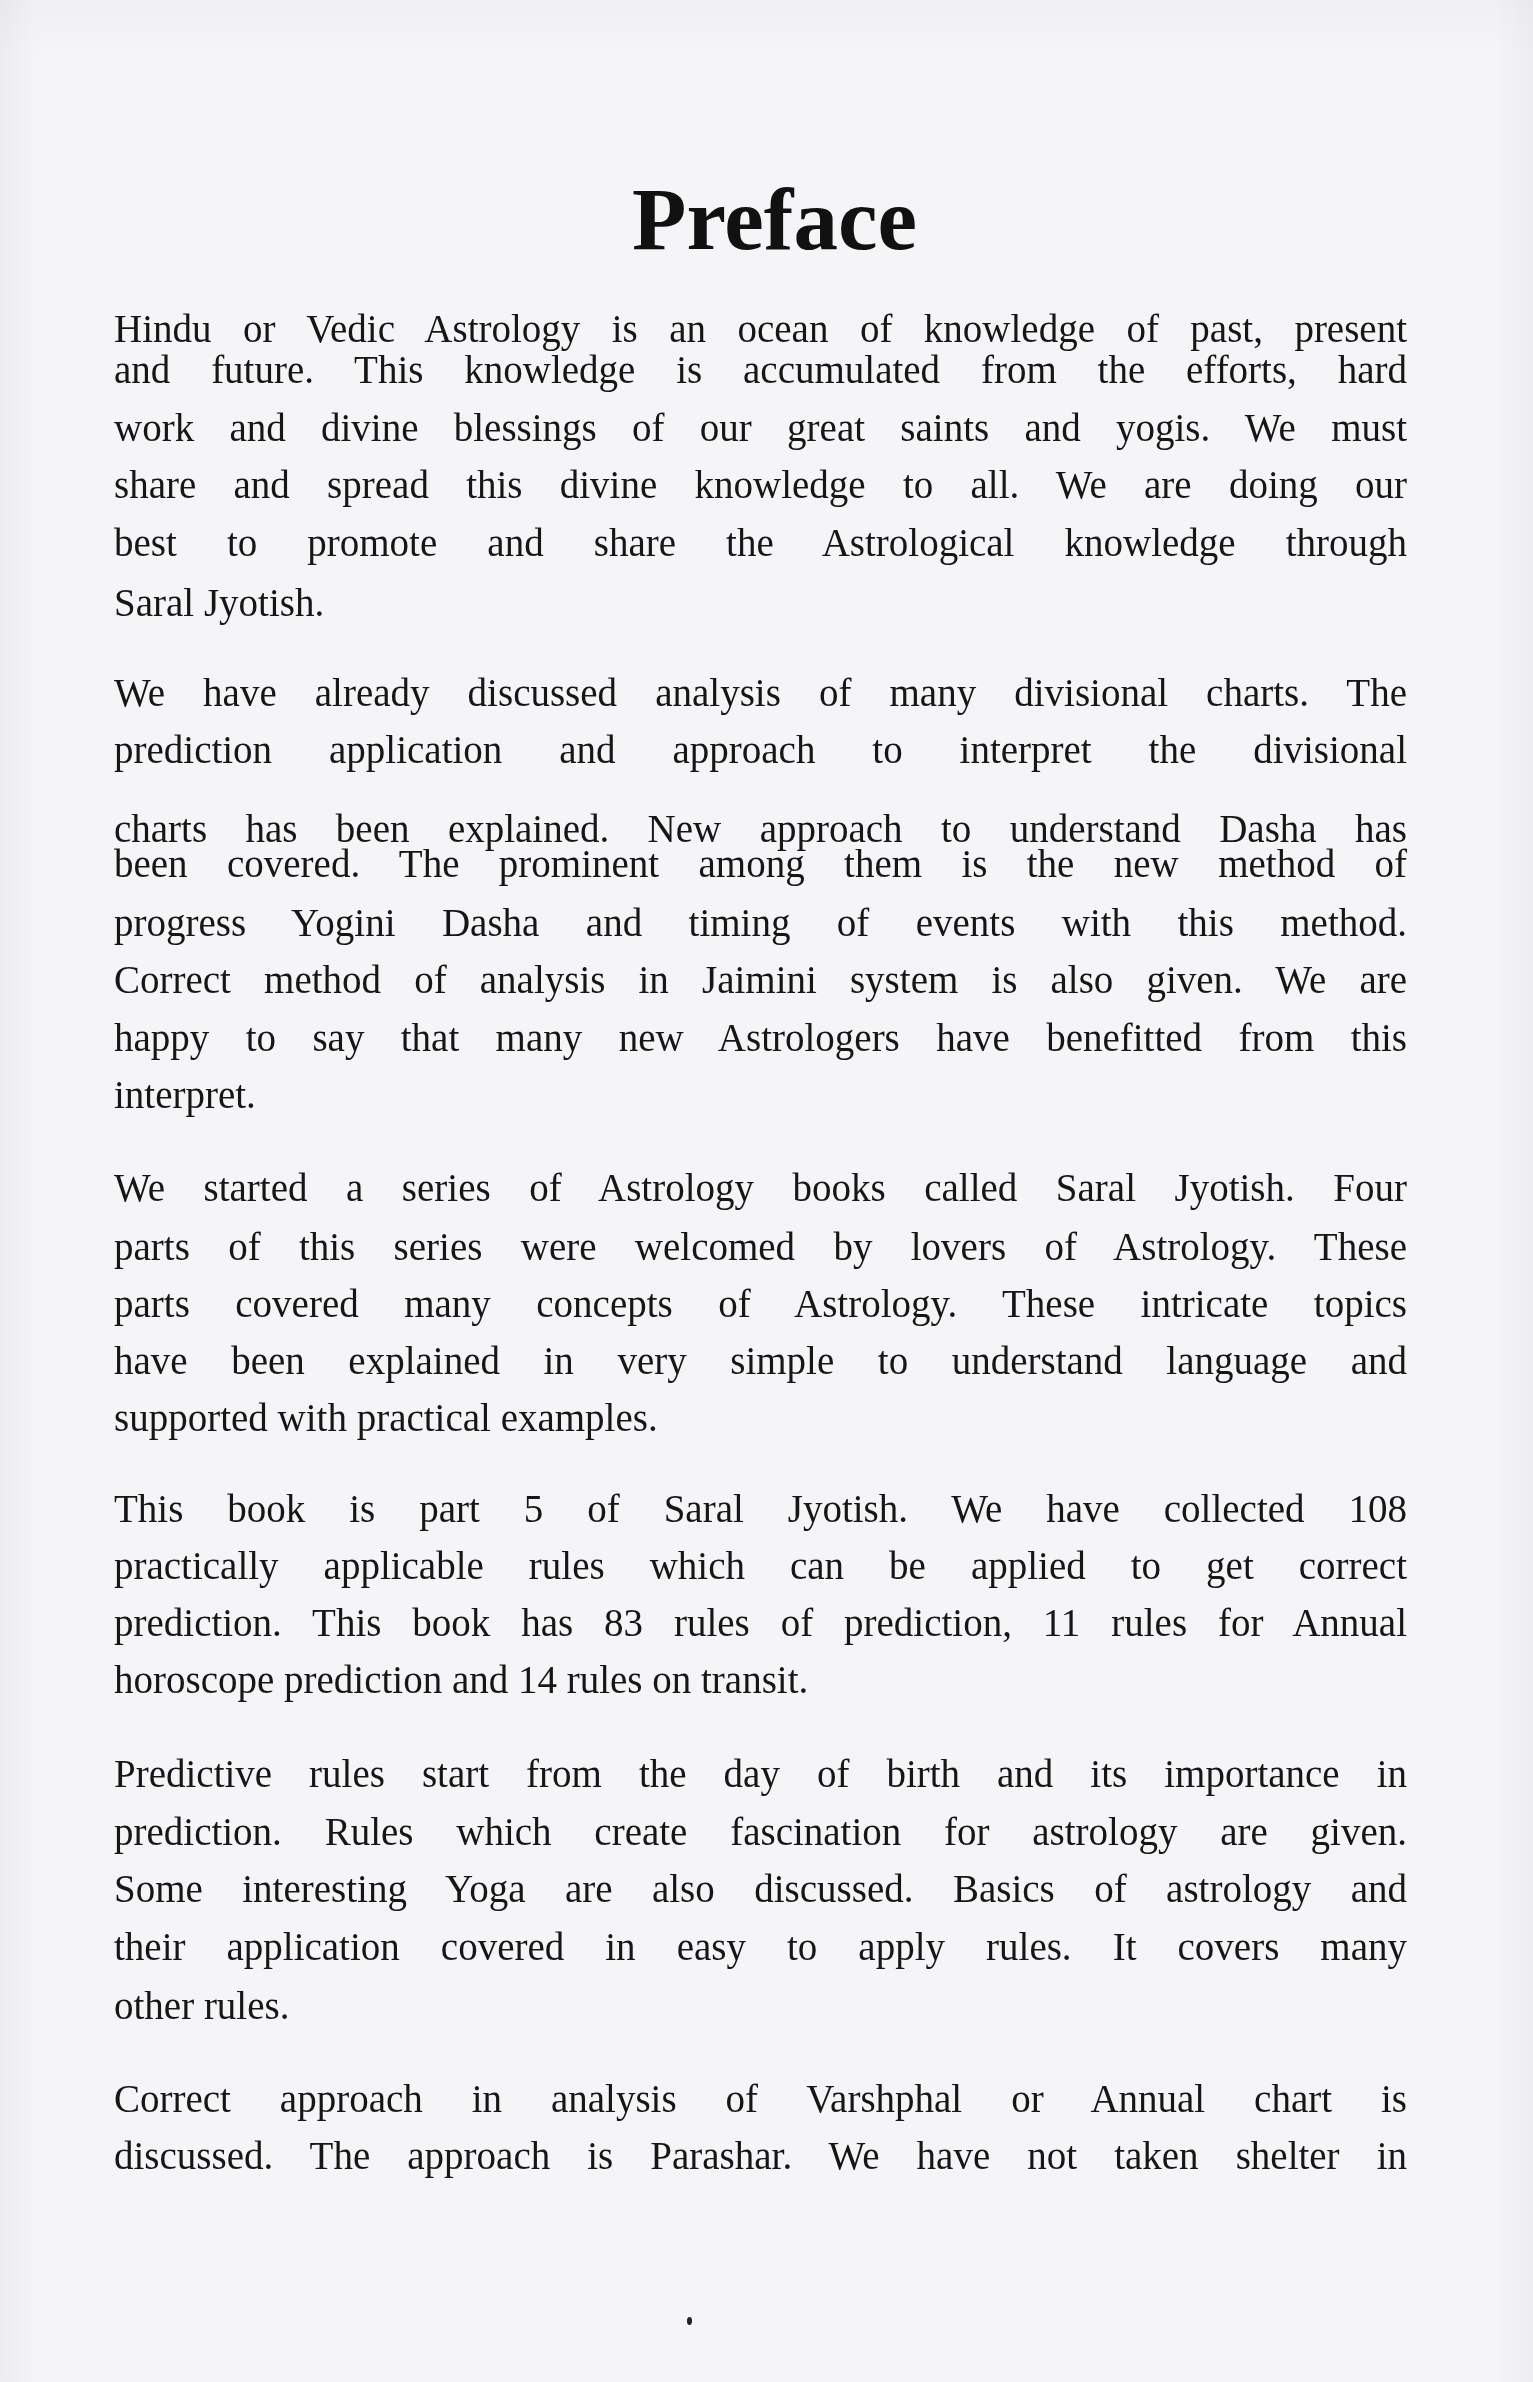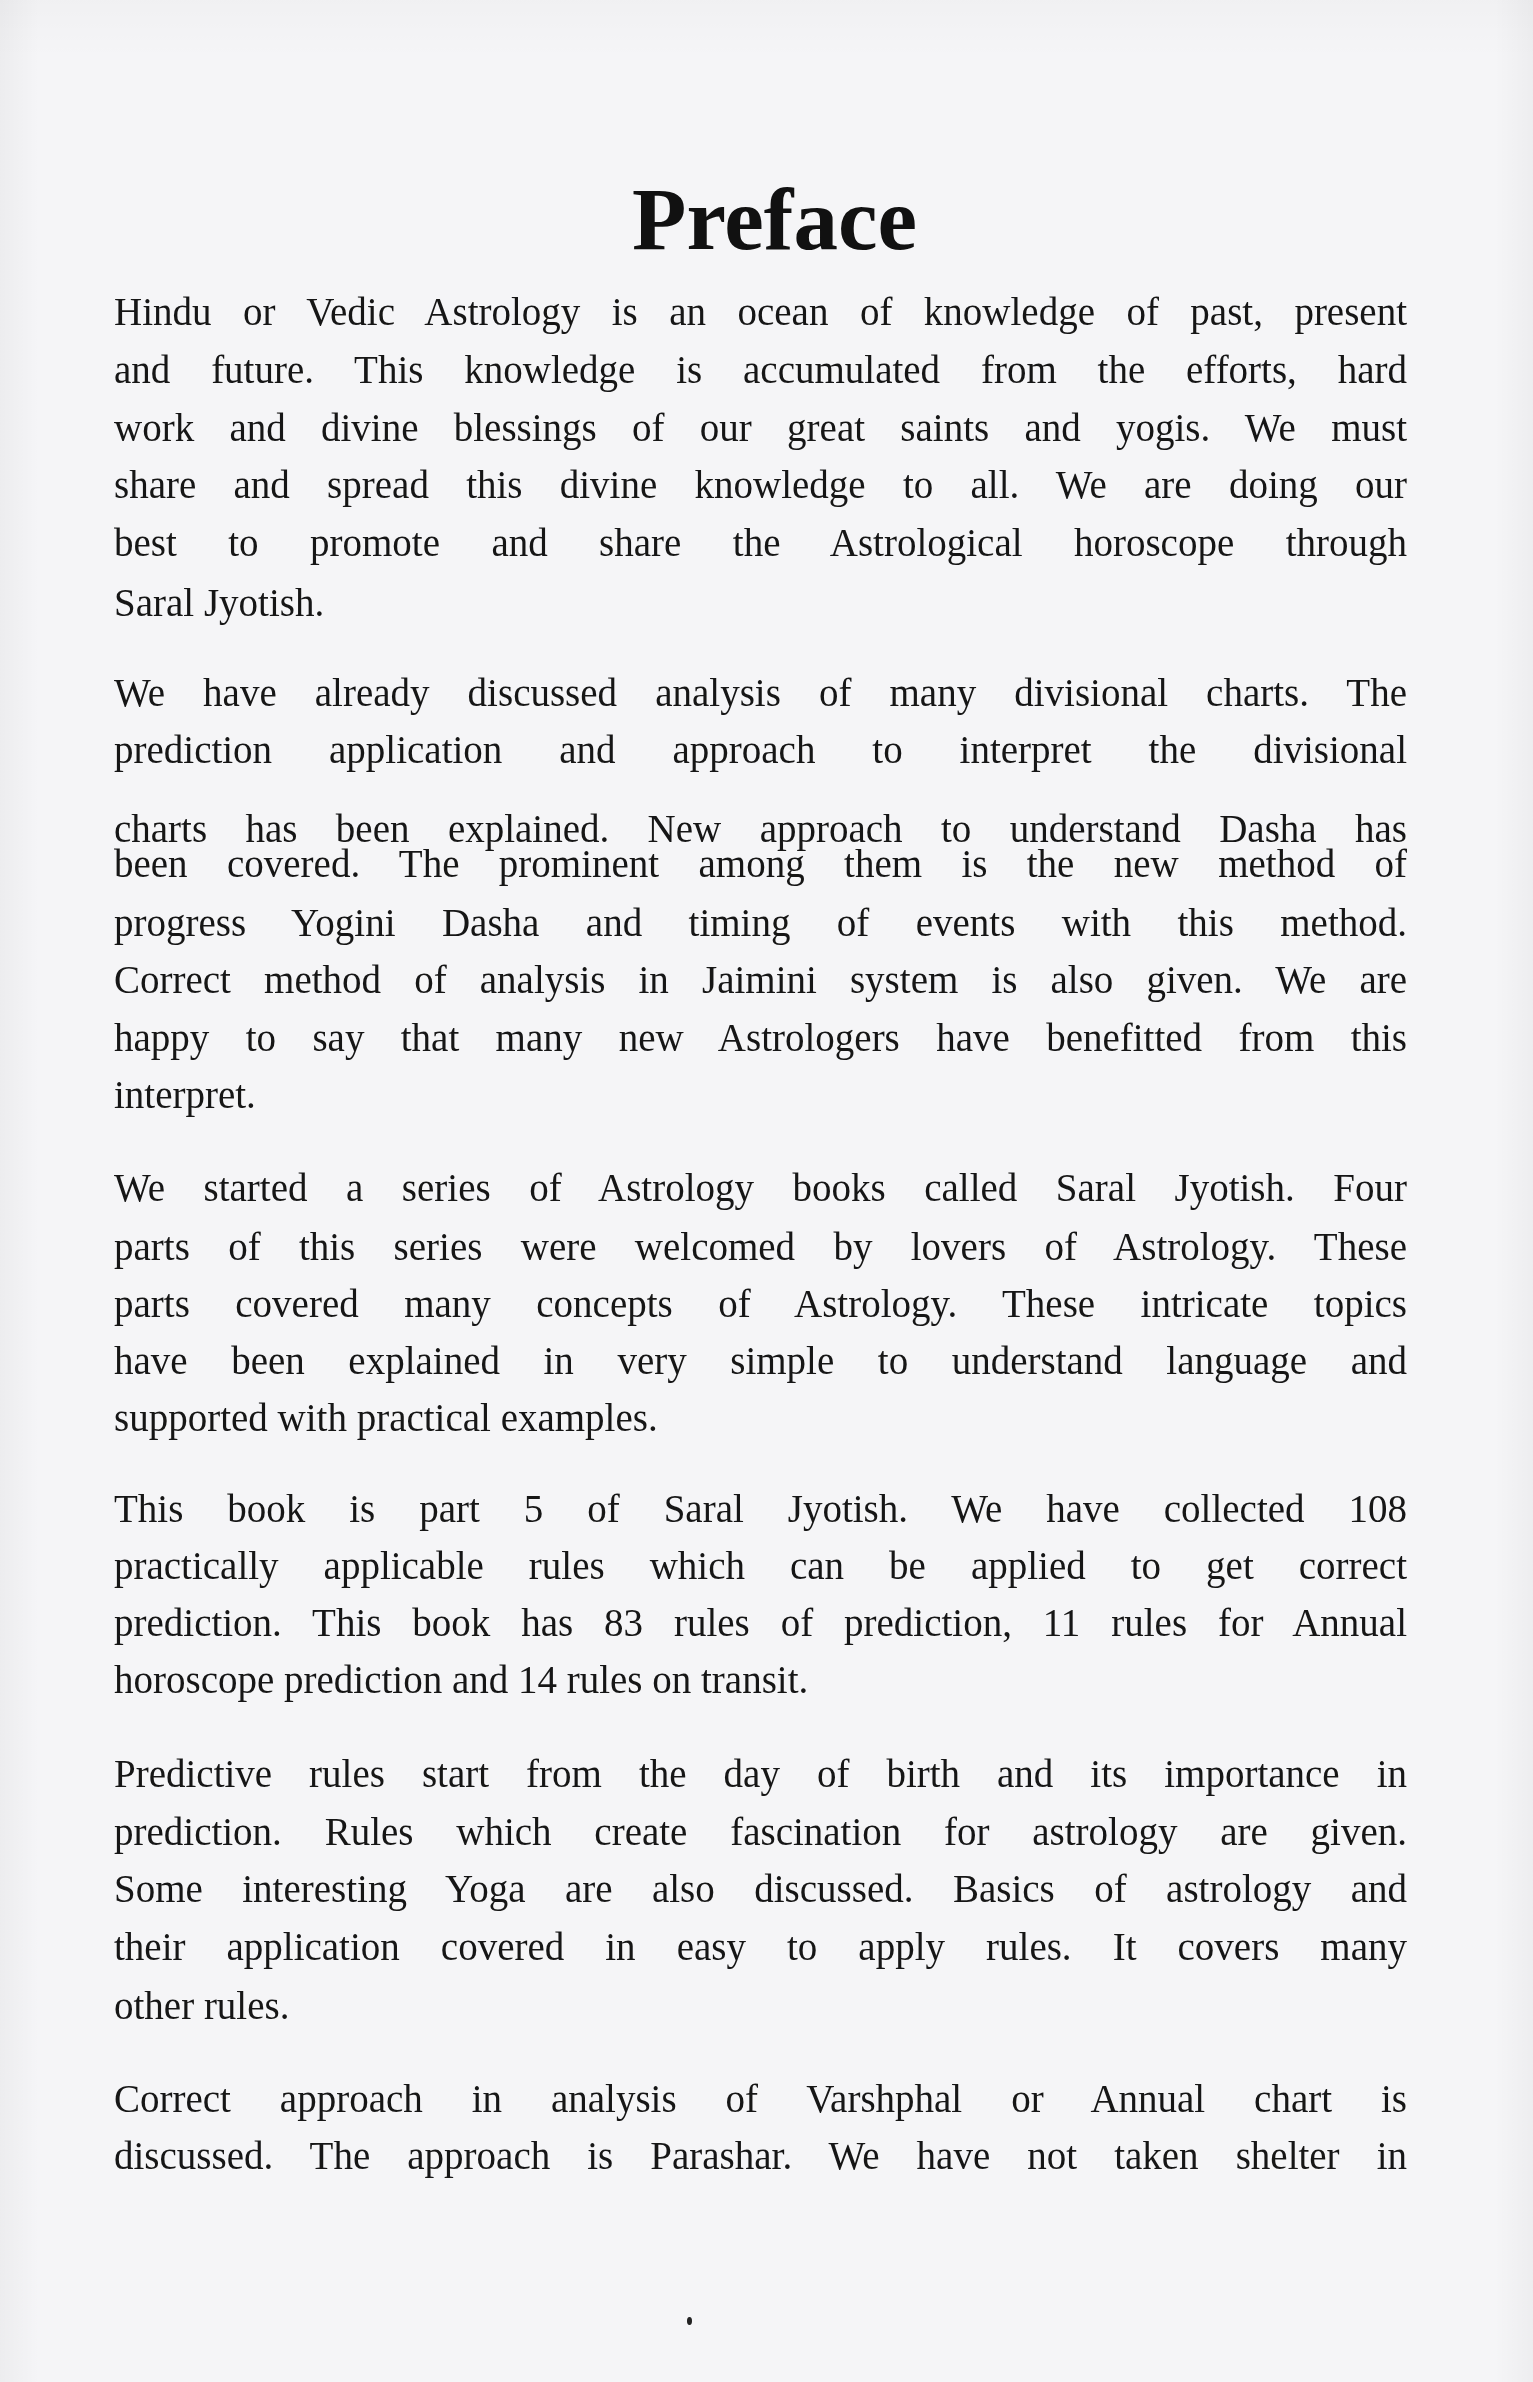--- a/index.html
+++ b/index.html
@@ -37,25 +37,25 @@
 </head>
 <body>
 
 <div class="page-shade"></div>
 
 <h1 class="title" style="margin:8px;">Preface</h1>
 
 <div>
 
   <div>
-    <div class="line" style="top:288px">Hindu or Vedic Astrology is an ocean of knowledge of past, present</div>
+    <div class="line" style="top:305px">Hindu or Vedic Astrology is an ocean of knowledge of past, present</div>
     <div class="line" style="top:346px">and future. This knowledge is accumulated from the efforts, hard</div>
     <div class="line" style="top:404px">work and divine blessings of our great saints and yogis. We must</div>
     <div class="line" style="top:461px">share and spread this divine knowledge to all. We are doing our</div>
-    <div class="line" style="top:519px">best to promote and share the Astrological horoscope through</div>
+    <div class="line" style="top:519px">best to promote and share the Astrological knowledge through</div>
     <div class="line last" style="top:579px">Saral Jyotish.</div>
   </div>
 
   <div>
     <div class="line" style="top:669px">We have already discussed analysis of many divisional charts. The</div>
     <div class="line" style="top:726px">prediction application and approach to interpret the divisional</div>
     <div class="line" style="top:805px">charts has been explained. New approach to understand Dasha has</div>
     <div class="line" style="top:840px">been covered. The prominent among them is the new method of</div>
     <div class="line" style="top:899px">progress Yogini Dasha and timing of events with this method.</div>
     <div class="line" style="top:956px">Correct method of analysis in Jaimini system is also given. We are</div>

